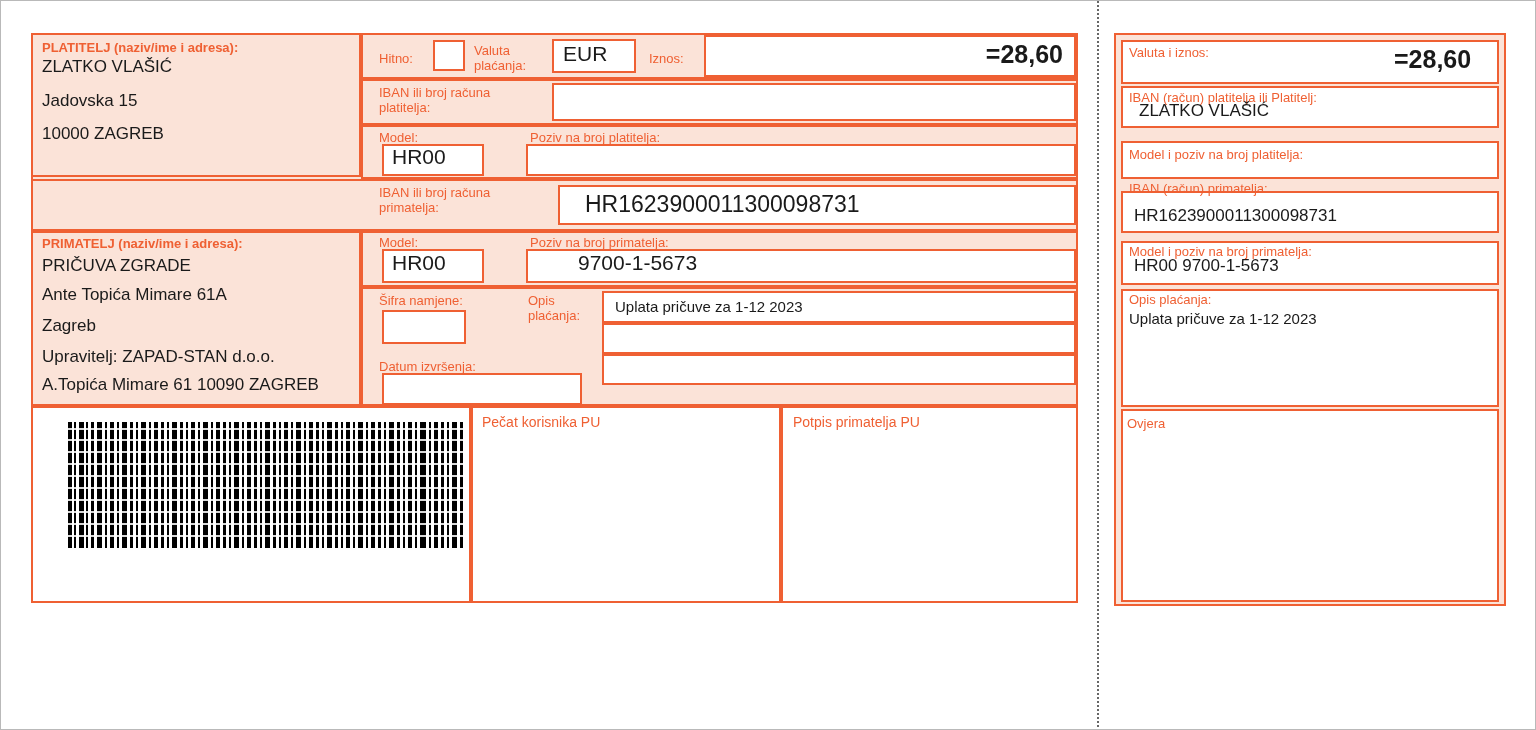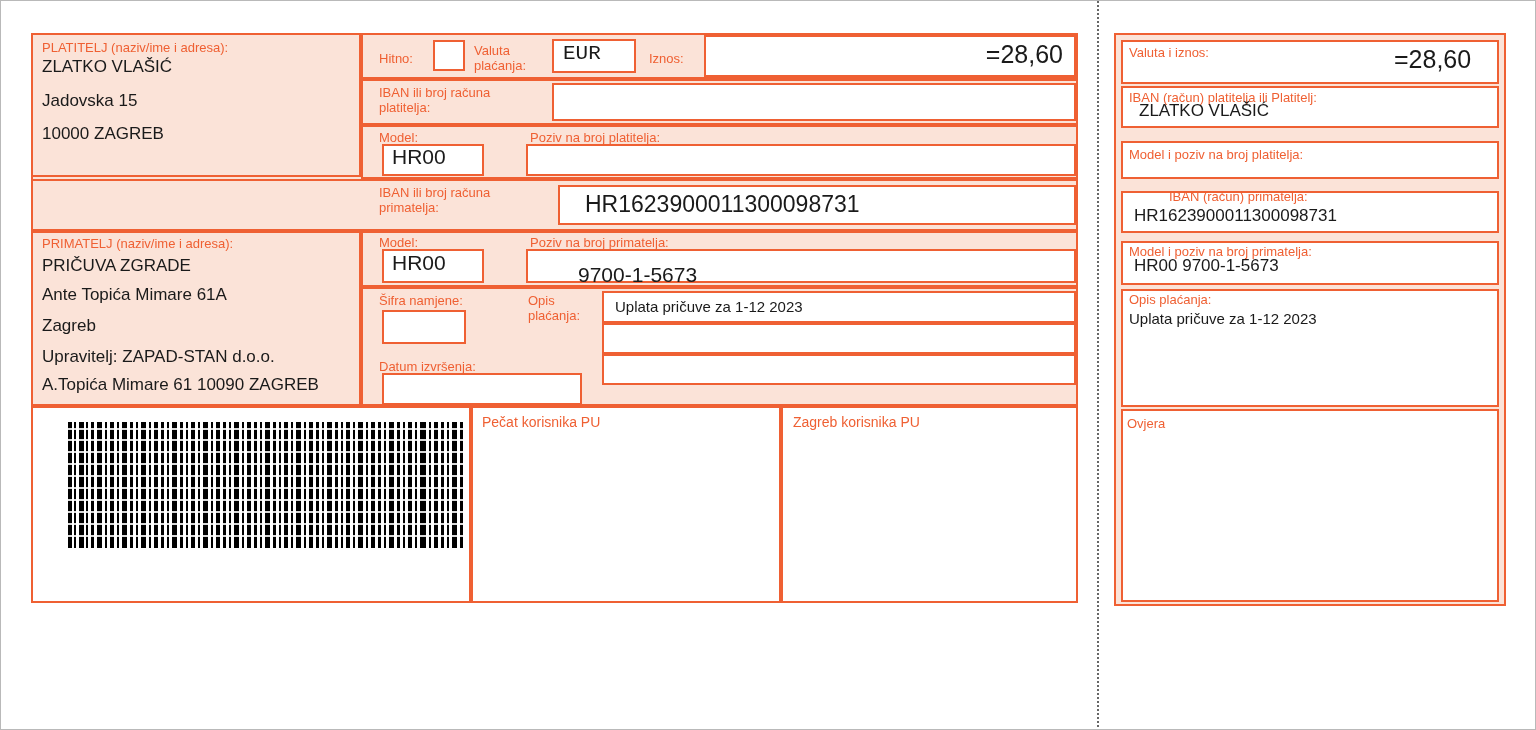--- a/index.html
+++ b/index.html
@@ -38,21 +38,21 @@
   }
   .val {
     position: absolute;
     color: #1a1a1a;
     font-size: 17px;
     line-height: 20px;
     white-space: pre-line;
   }
   .val-sm { font-size: 15px; }
   .val-lg { font-size: 21px; }
-  .bold { font-weight: normal; }
+  .bold { font-weight: bold; }
 
   
   #title {
     position: absolute;
     right: 448px;
     top: 8px;
     font-size: 25px;
     font-weight: bold;
     color: #ef6033;
     letter-spacing: 0.2px;
@@ -143,21 +143,21 @@
   <div class="val" style="left:41px; top:56px;">ZLATKO VLAŠIĆ</div>
   <div class="val" style="left:41px; top:90px;">Jadovska 15</div>
   <div class="val" style="left:41px; top:123px;">10000 ZAGREB</div>
 
   <div class="obox" style="left:360px; top:32px; width:717px; height:46px;"></div>
   <div class="lbl" style="left:378px; top:50px;">Hitno:</div>
   <div class="wbox" style="left:432px; top:39px; width:32px; height:31px;"></div>
   <div class="lbl" style="left:473px; top:42px; width:62px;">Valuta
 plaćanja:</div>
   <div class="wbox" style="left:551px; top:38px; width:84px; height:34px;"></div>
-  <div class="val val-lg" style="left:562px; top:43px;font-family:Liberation Mono, monospace;">EUR</div>
+  <div class="val val-lg" style="left:562px; top:43px;">EUR</div>
   <div class="lbl" style="left:648px; top:50px;">Iznos:</div>
   <div class="wbox" style="left:703px; top:34px; width:372px; height:42px;"></div>
   <div class="val bold" style="right:472px; top:43px; font-size:25px;">=28,60</div>
 
   <div class="obox" style="left:360px; top:78px; width:717px; height:46px;"></div>
   <div class="lbl" style="left:378px; top:84px; width:160px;">IBAN ili broj računa
 platitelja:</div>
   <div class="wbox" style="left:551px; top:82px; width:524px; height:38px;"></div>
   <div class="val val-sm" style="left:562px; top:92px;"></div>
 
@@ -182,21 +182,21 @@
   <div class="val" style="left:41px; top:315px;">Zagreb</div>
   <div class="val" style="left:41px; top:346px;">Upravitelj: ZAPAD-STAN d.o.o.</div>
   <div class="val" style="left:41px; top:374px;">A.Topića Mimare 61 10090 ZAGREB</div>
 
   <div class="obox" style="left:360px; top:230px; width:717px; height:56px;"></div>
   <div class="lbl" style="left:378px; top:234px;">Model:</div>
   <div class="wbox" style="left:381px; top:248px; width:102px; height:34px;"></div>
   <div class="val val-lg" style="left:391px; top:252px;">HR00</div>
   <div class="lbl" style="left:529px; top:234px;">Poziv na broj primatelja:</div>
   <div class="wbox" style="left:525px; top:248px; width:550px; height:34px;"></div>
-  <div class="val val-lg" style="left:577px; top:264px;text-align:right;">9700-1-5673</div>
+  <div class="val val-lg" style="left:577px; top:252px;text-align:right;">9700-1-5673</div>
 
   <div class="obox" style="left:360px; top:286px; width:717px; height:119px;"></div>
   <div class="lbl" style="left:378px; top:292px;">Šifra namjene:</div>
   <div class="wbox" style="left:381px; top:309px; width:84px; height:34px;"></div>
   <div class="val val-sm" style="left:391px; top:315px;"></div>
   <div class="lbl" style="left:527px; top:292px; width:70px;">Opis
 plaćanja:</div>
   <div class="wbox" style="left:601px; top:290px; width:474px; height:32px;"></div>
   <div class="val val-sm" style="left:614px; top:296px;">Uplata pričuve za 1-12 2023</div>
   <div class="wbox" style="left:601px; top:322px; width:474px; height:31px;"></div>
@@ -287,39 +287,39 @@
         <rect x="0" y="101" width="399" height="2"></rect>
           <rect x="0" y="113" width="399" height="2"></rect>
       </g>
     </svg>
   </div>
 
   <div class="wbox" style="left:470px; top:405px; width:310px; height:197px;"></div>
   <div class="lbl" style="left:481px; top:414px; font-size:14px;">Pečat korisnika PU</div>
 
   <div class="wbox" style="left:780px; top:405px; width:297px; height:197px;"></div>
-  <div class="lbl" style="left:792px; top:414px; font-size:14px;">Zagreb korisnika PU</div>
+  <div class="lbl" style="left:792px; top:414px; font-size:14px;">Potpis primatelja PU</div>
 
 
   <div id="stub-frame"></div>
 
   <div class="wbox" style="left:1120px; top:39px; width:378px; height:44px;"></div>
   <div class="lbl" style="left:1128px; top:44px;">Valuta i iznos:</div>
   <div class="val bold" style="left:1393px; top:48px; font-size:25px;">=28,60</div>
 
   <div class="wbox" style="left:1120px; top:85px; width:378px; height:42px;"></div>
   <div class="lbl" style="left:1128px; top:89px;">IBAN (račun) platitelja ili Platitelj:</div>
   <div class="val" style="left:1138px; top:100px;">ZLATKO VLAŠIĆ</div>
 
   <div class="wbox" style="left:1120px; top:140px; width:378px; height:38px;"></div>
   <div class="lbl" style="left:1128px; top:146px;">Model i poziv na broj platitelja:</div>
   <div class="val val-sm" style="left:1138px; top:160px;"></div>
 
   <div class="wbox" style="left:1120px; top:190px; width:378px; height:42px;"></div>
-  <div class="lbl" style="left:1128px; top:188px;margin-left:40px;">IBAN (račun) primatelja:</div>
+  <div class="lbl" style="left:1128px; top:180px;">IBAN (račun) primatelja:</div>
   <div class="val" style="left:1133px; top:205px;">HR1623900011300098731</div>
 
   <div class="wbox" style="left:1120px; top:240px; width:378px; height:44px;"></div>
   <div class="lbl" style="left:1128px; top:243px;">Model i poziv na broj primatelja:</div>
   <div class="val" style="left:1133px; top:255px;">HR00   9700-1-5673</div>
 
   <div class="wbox" style="left:1120px; top:288px; width:378px; height:118px;"></div>
   <div class="lbl" style="left:1128px; top:291px;">Opis plaćanja:</div>
   <div class="val val-sm" style="left:1128px; top:308px;">Uplata pričuve za 1-12 2023</div>
 

